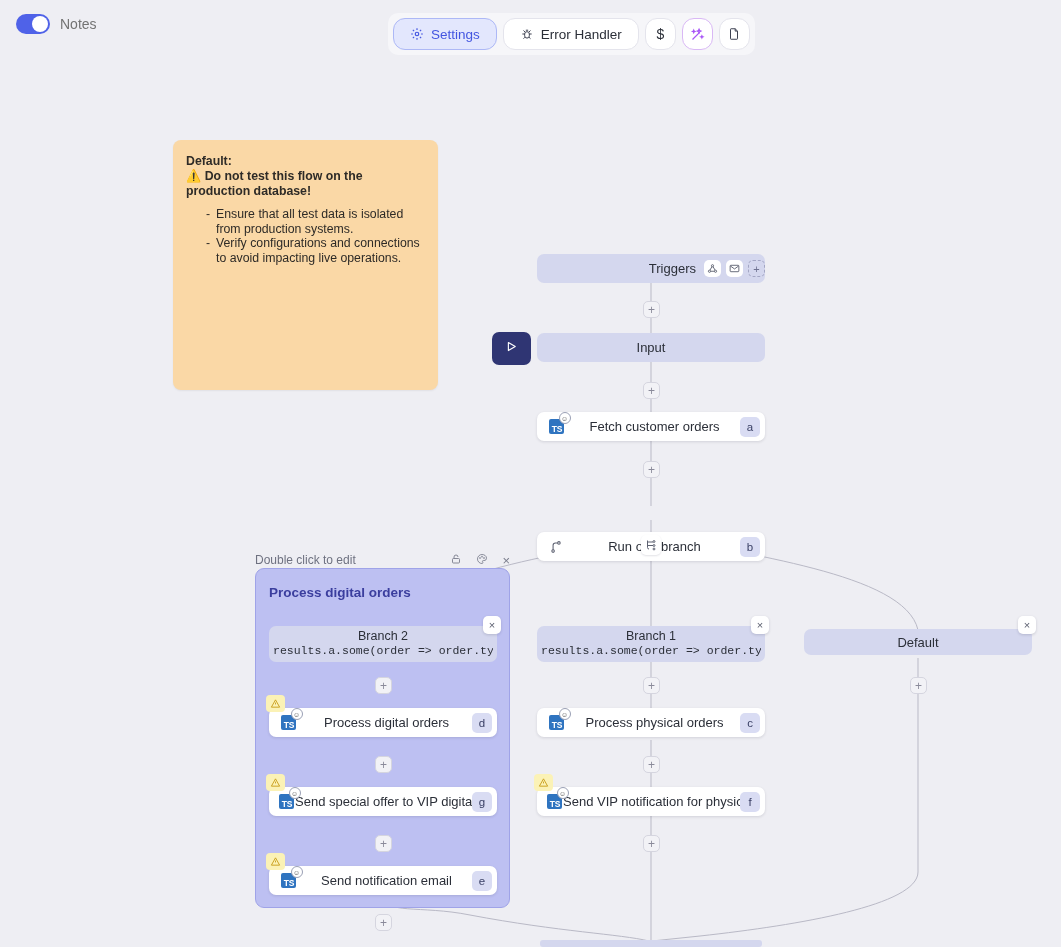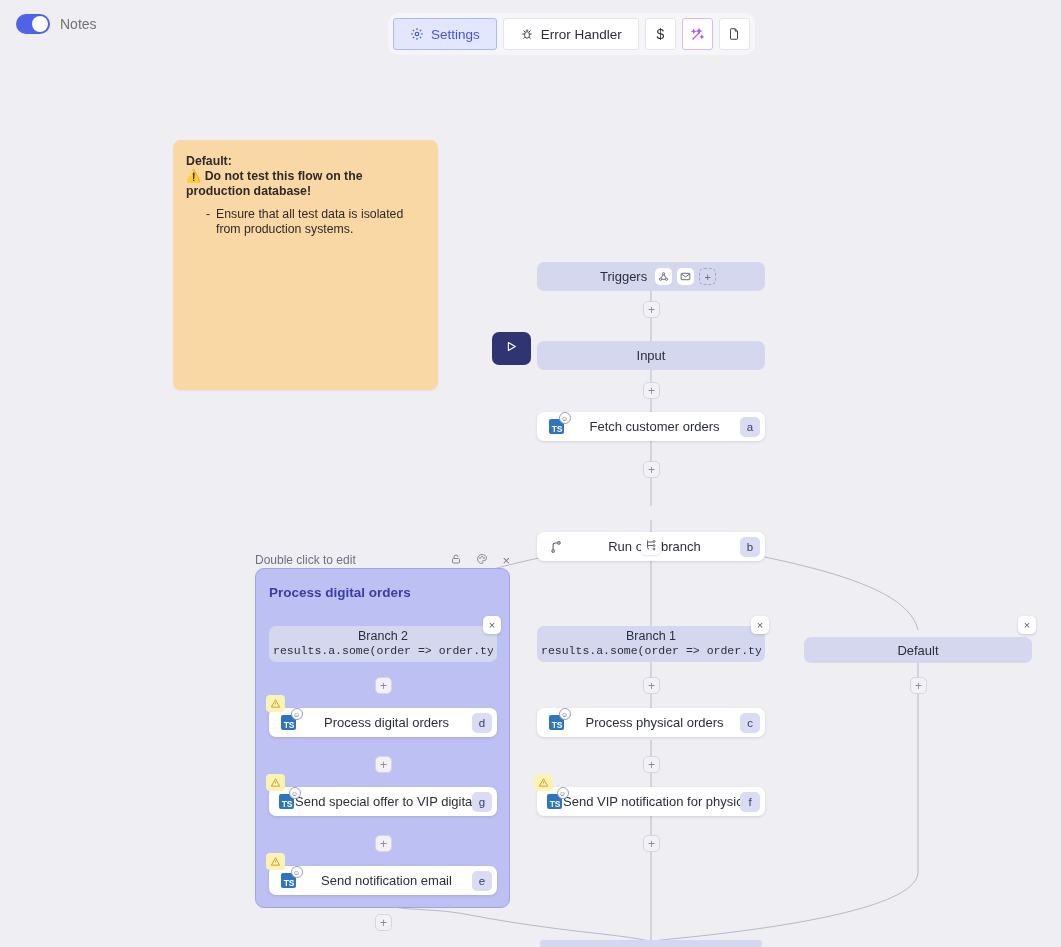--- a/index.html
+++ b/index.html
@@ -24,21 +24,21 @@
     border-radius: 50%; background: #fff;
   }
   .notes-label { font-size: 14px; color: #737373; }
 
   .tool-group {
     position: absolute; left: 388px; top: 13px;
     height: 42px; background: #f6f6f9; border-radius: 10px;
     display: flex; align-items: center; gap: 6px; padding: 0 5px;
   }
   .tbtn {
-    height: 32px; border-radius: 3px; background: #fff;
+    height: 32px; border-radius: 12px; background: #fff;
     border: 1px solid #e4e4ec; display: flex; align-items: center; justify-content: center;
     gap: 7px; padding: 0 16px; font-size: 13.5px; color: #2b2f38; cursor: pointer;
     white-space: nowrap;
   }
   .tbtn.primary { background: #e3e7fd; border-color: #adb8f6; color: #4355e0; }
   .tbtn.icon-only { padding: 0; width: 31px; }
   .tbtn.magic { border-color: #d9b8f5; }
   .tbtn svg { display: block; }
 
   
@@ -53,21 +53,21 @@
   .note li { font-size: 12.3px; line-height: 14.6px; color: #2e2b27; position: relative; margin-bottom: 0px; padding-left: 10px;}
   .note li:before { content: "-"; position: absolute; left: 0; }
 
   
   .svg-edges { position: absolute; inset: 0; width: 1061px; height: 947px; pointer-events: none; }
 
   .node {
     position: absolute; height: 29px; border-radius: 7px;
     display: flex; align-items: center; font-size: 13px; color: #2b2f38;
   }
-  .node.lilac { background: #d4d7ee; justify-content: flex-start; margin-top: 8px; }
+  .node.lilac { background: #d4d7ee; justify-content: flex-end; }
   .node.white { background: #fff; box-shadow: 0 1px 3px rgba(20,20,50,.13); }
   .node .title { flex: 1; text-align: center; overflow: hidden; white-space: nowrap; }
   .node .tag {
     width: 20px; height: 20px; border-radius: 5px; background: #d9dcf3; color: #3b4166;
     font-size: 11.5px; display: flex; align-items: center; justify-content: center;
     margin-right: 5px; flex: none;
   }
   .node .lead { width: 26px; flex: none; display: flex; align-items: flex-end; justify-content: center; position: relative; margin-left: 6px; }
 
   .ts-ico { width: 15px; height: 15px; border-radius: 2px; background: #2f74c0;
@@ -188,20 +188,21 @@
   </div>
 
   <div class="note">
     <div class="t b">Default:</div>
     <div class="t b">
       <span>⚠️</span>
       <span>Do not test this flow on the production database!</span>
     </div>
     <ul>
       <li>Ensure that all test data is isolated from production systems.</li>
+      <li>Verify configurations and connections to avoid impacting live operations.</li>
     </ul>
   </div>
 
   <svg class="svg-edges">
     <g stroke="#b9b9c6" stroke-width="1" fill="none">
       <path d="M651 283 L651 348"></path>
       <path d="M651 362 L651 427"></path>
       <path d="M651 441 L651 506"></path>
       <path d="M651 520 L651 632"></path>
 

